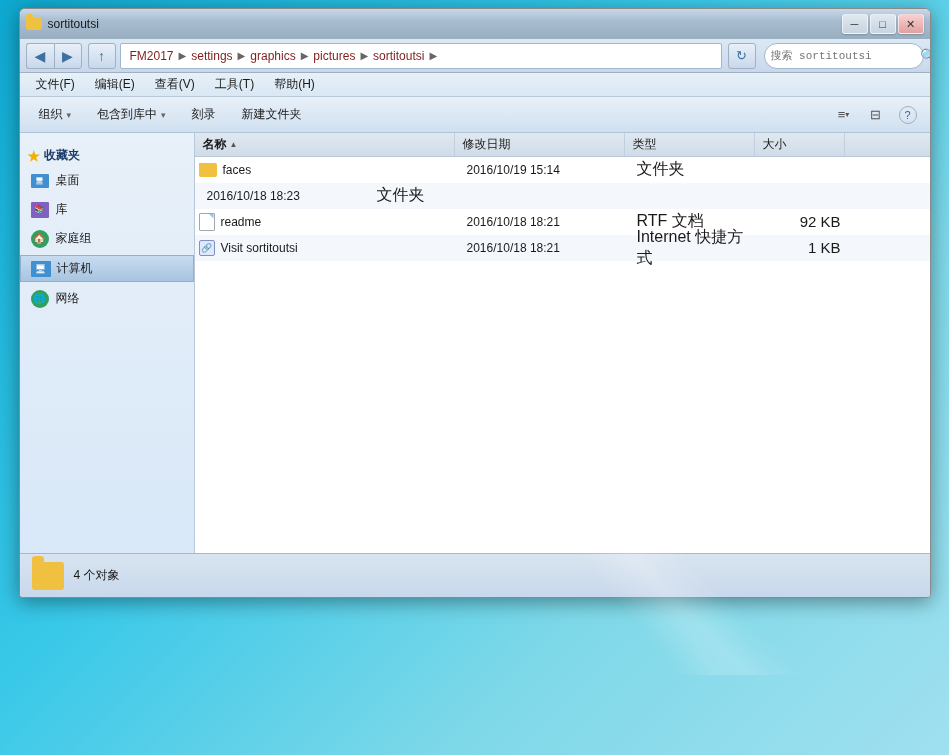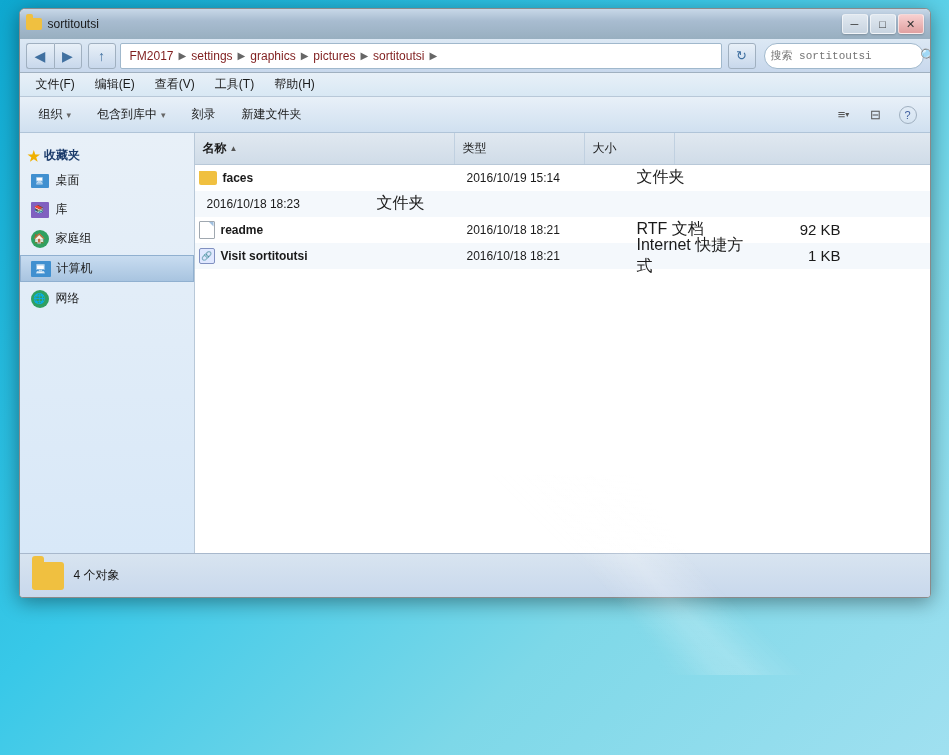--- a/index.html
+++ b/index.html
@@ -360,21 +360,21 @@
     }
 
     
     .file-area {
       flex: 1;
       display: flex;
       flex-direction: column;
       overflow: hidden;
     }
     .column-header {
-      height: 32px;
+      height: 24px;
       background: linear-gradient(to bottom, #e0e8f0, #d0dce8);
       display: flex;
       align-items: center;
       border-bottom: 1px solid #b8c8d8;
       flex-shrink: 0;
     }
     .col-header {
       padding: 0 8px;
       font-size: 12px;
       color: #1a1a1a;
@@ -409,21 +409,20 @@
     .file-name-cell {
       width: 260px;
       display: flex;
       align-items: center;
       gap: 6px;
       font-size: 12px;
       color: #1a1a1a;
       overflow: hidden;
       text-overflow: ellipsis;
       white-space: nowrap;
-      font-weight: bold;
     }
     .file-date-cell {
       width: 170px;
       font-size: 12px;
       color: #1a1a1a;
       padding: 0 8px;
     }
     .file-type-cell {
       width: 130px;
       font-size: 16px;
@@ -675,20 +674,23 @@
 
     </div>
 
     <div class="file-area">
 
       <div class="column-header">
         <div class="col-header col-name">
           <span>名称</span>
           <span class="sort-arrow">▲</span>
         </div>
+        <div class="col-header col-date">
+          <span>修改日期</span>
+        </div>
         <div class="col-header col-type">
           <span>类型</span>
         </div>
         <div class="col-header col-size">
           <span>大小</span>
         </div>
       </div>
 
       <div class="file-list">
 

